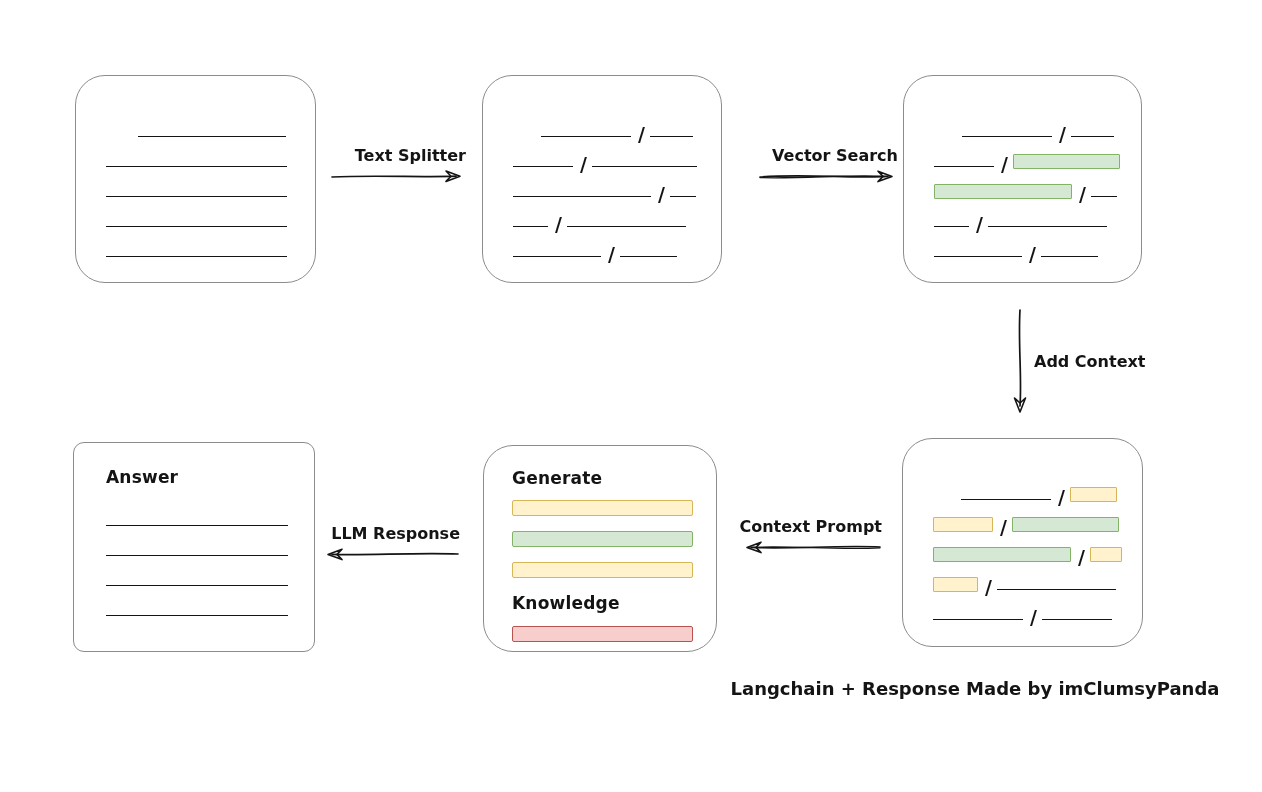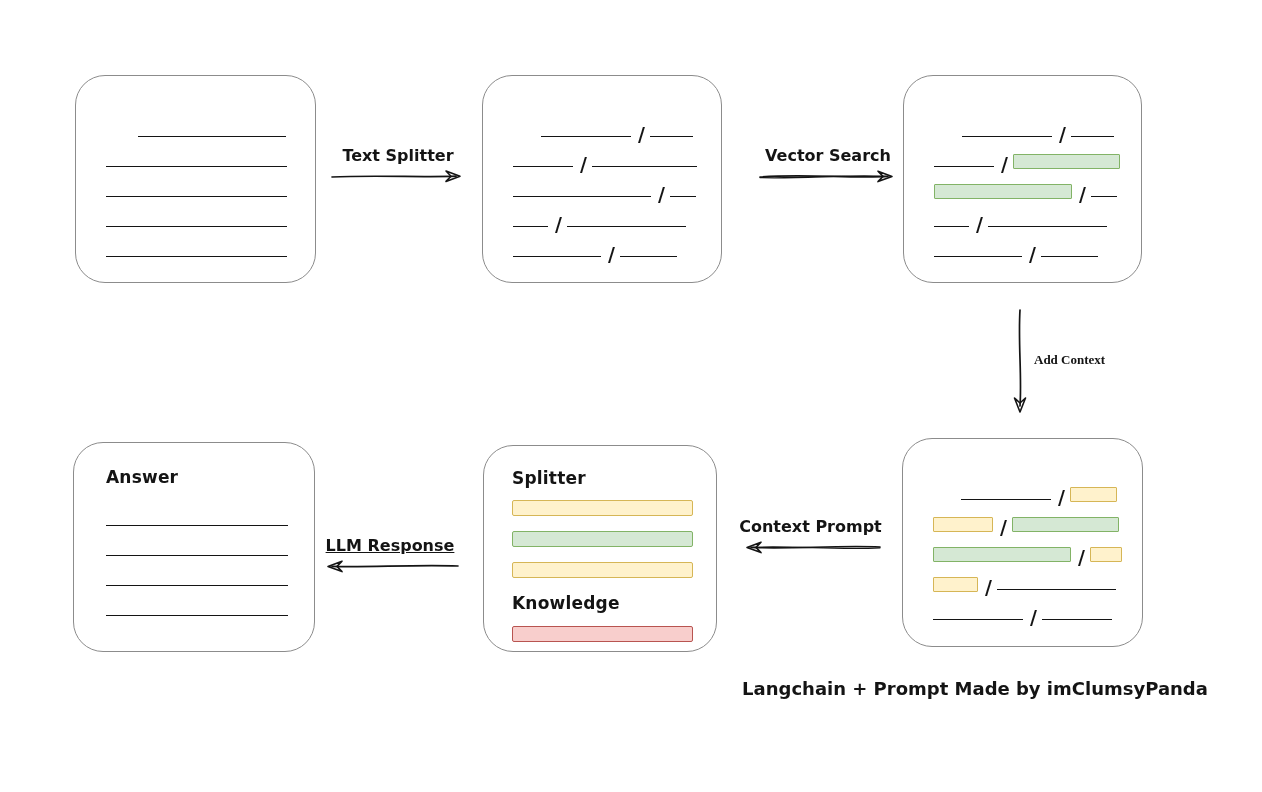--- a/index.html
+++ b/index.html
@@ -8,34 +8,34 @@
   .box{position:absolute;background:#fff;border:1px solid #8c8c8c;border-radius:30px;box-sizing:border-box;}
   .linebox{padding:36px 0 0 30px;}
   .seg-row{height:30px;display:flex;align-items:flex-end;}
   .seg-line{display:inline-block;height:0;border-bottom:1.7px solid #141414;margin-bottom:5px;}
   .seg-gap{display:inline-block;height:1px;}
   .seg-slash{display:inline-block;font-size:19px;font-weight:bold;line-height:16px;margin:0 5px 0 7px;}
   .seg-green{display:inline-block;height:15px;background:#d5e8d4;border:1px solid #82b366;margin-bottom:3px;box-sizing:border-box;border-radius:1px;}
   .seg-yellow{display:inline-block;height:15px;background:#fff2cc;border:1px solid #d6b656;margin-bottom:3px;box-sizing:border-box;border-radius:1px;}
   .box-label{font-size:17px;font-weight:bold;letter-spacing:.2px;}
   .prompt-box{padding:22px 0 0 28px;}
-  .answer-box{padding:24px 0 0 32px;}
+  .answer-box{padding:24px 0 0 32px;border-radius:11px;}
   .bar{width:181px;height:16px;border-radius:2px;box-sizing:border-box;margin:0 0 15px 0;}
   .bar-yellow{background:#fff2cc;border:1.5px solid #d6b656;}
   .bar-green{background:#d5e8d4;border:1.5px solid #82b366;}
   .bar-red{background:#f8cecc;border:1.5px solid #b85450;}
   .knowledge-bars{margin-top:12px;}
   .question-bars{margin-top:13px;}
   .answer-lines{margin-top:14px;}
   .arrow-group{position:absolute;text-align:center;}
-  .arrow-label{font-size:16px;font-weight:bold;white-space:nowrap;margin-bottom:3px;}
+  .arrow-label{font-size:16px;font-weight:bold;white-space:nowrap;margin-bottom:3px;text-align:right;}
   .credit{position:absolute;left:700px;top:678px;width:550px;text-align:center;
           font-size:18px;font-weight:bold;}
   svg{display:block;margin:0 auto;}
-  .vlabel{position:absolute;font-size:13px;font-weight:bold;white-space:nowrap;font-family:Liberation Serif, serif;}
+  .vlabel{position:absolute;font-size:16px;font-weight:bold;white-space:nowrap;}
 </style>
 </head>
 <body>
 
 <div class="canvas">
 
   <div class="box linebox" style="left:75px;top:75px;width:241px;height:208px;">
     <div>
         <div class="seg-row">
           <span class="seg-gap" style="width: 32px;"></span>
@@ -143,21 +143,21 @@
         </div>
         <div class="seg-row">
           <span class="seg-line" style="width: 90px;"></span>
           <span class="seg-slash">/</span>
           <span class="seg-line" style="width: 70px;"></span>
         </div>
       </div>
   </div>
 
   <div class="box prompt-box" style="left:483px;top:445px;width:234px;height:207px;">
-    <div class="box-label">Splitter</div>
+    <div class="box-label">Generate</div>
     <div class="knowledge-bars">
         <div class="bar bar-yellow"></div>
         <div class="bar bar-green"></div>
         <div class="bar bar-yellow"></div>
       </div>
     <div class="box-label">Knowledge</div>
     <div class="question-bars">
         <div class="bar bar-red"></div>
       </div>
   </div>
@@ -205,23 +205,23 @@
 
   <div class="arrow-group" style="left:739px;top:517px;width:143px;">
     <div class="arrow-label">Context Prompt</div>
     <svg width="143" height="16" viewBox="0 0 143 16">
       <path d="M141 8 C 98 6 50 10.5 12 8.4" fill="none" stroke="#141414" stroke-width="1.6" stroke-linecap="round"></path>
       <path d="M141 8.8 C 98 11 50 6.5 14 8.4" fill="none" stroke="#141414" stroke-width="1.3" stroke-linecap="round"></path>
       <path d="M22 3.2 L8 8.4 L22 13.6 L17 8.4 Z" fill="none" stroke="#141414" stroke-width="1.6" stroke-linejoin="round"></path>
     </svg>
   </div>
 
-  <div class="arrow-group" style="left:320px;top:536px;width:140px;text-decoration:underline;">
+  <div class="arrow-group" style="left:320px;top:524px;width:140px;">
     <div class="arrow-label">LLM Response</div>
     <svg width="140" height="16" viewBox="0 0 140 16">
       <path d="M138 8 C 95 6.5 48 9.5 12 8.4" fill="none" stroke="#141414" stroke-width="1.7" stroke-linecap="round"></path>
       <path d="M22 3.2 L8 8.4 L22 13.6 L17 8.4 Z" fill="none" stroke="#141414" stroke-width="1.6" stroke-linejoin="round"></path>
     </svg>
   </div>
 
-  <div class="credit">Langchain + Prompt Made by imClumsyPanda</div>
+  <div class="credit">Langchain + Response Made by imClumsyPanda</div>
 
 </div>
 
 </body></html>

